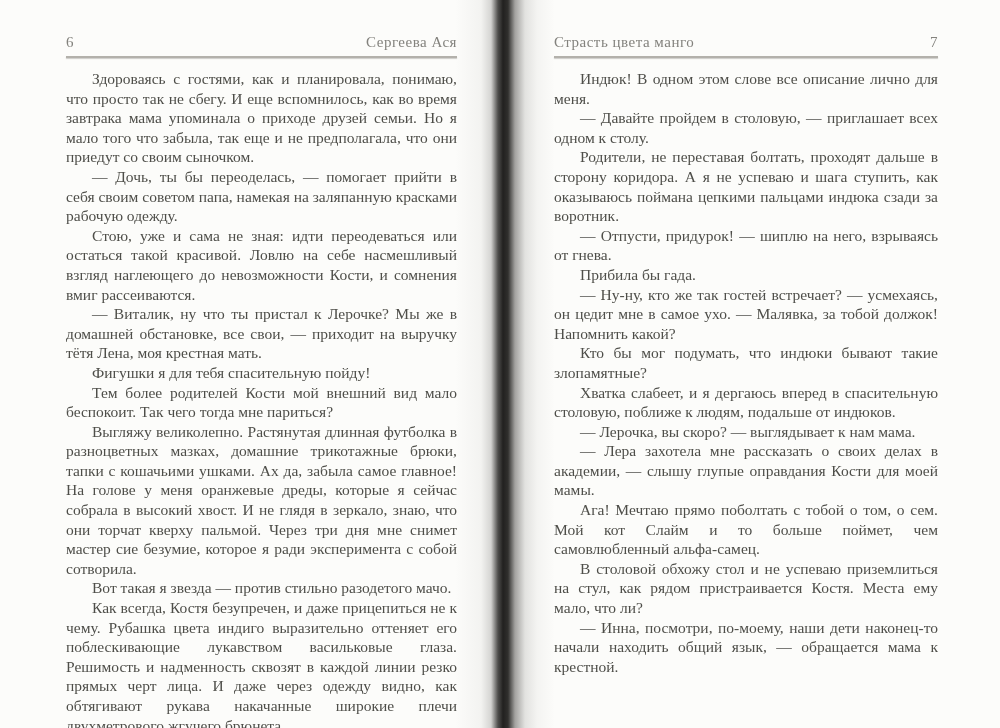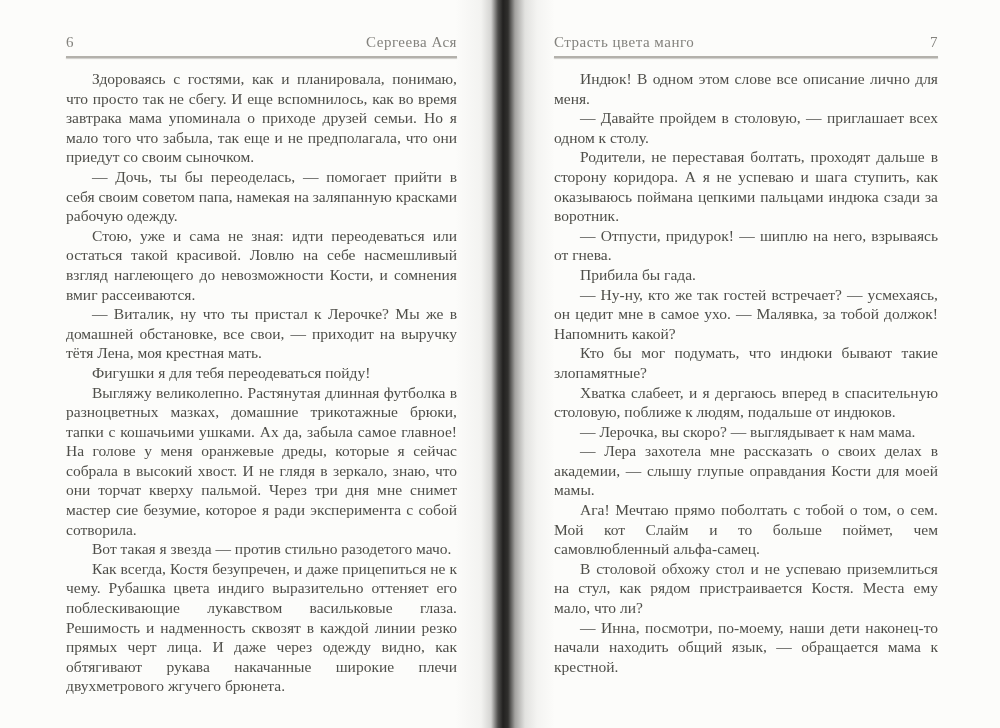--- a/index.html
+++ b/index.html
@@ -80,21 +80,22 @@
     <header class="pagehead">
       <span>6</span>
       <span>Сергеева Ася</span>
     </header>
     <div class="rule"></div>
     <div class="pagebody">
       <p>Здороваясь с гостями, как и планировала, понимаю, что просто так не сбегу. И еще вспомнилось, как во время завтрака мама упоминала о приходе друзей семьи. Но я мало того что забыла, так еще и не предполагала, что они приедут со своим сыночком.</p>
       <p>— Дочь, ты бы переоделась, — помогает прийти в себя своим советом папа, намекая на заляпанную красками рабочую одежду.</p>
       <p>Стою, уже и сама не зная: идти переодеваться или остаться такой красивой. Ловлю на себе насмешливый взгляд наглеющего до невозможности Кости, и сомнения вмиг рассеиваются.</p>
       <p>— Виталик, ну что ты пристал к Лерочке? Мы же в домашней обстановке, все свои, — приходит на выручку тётя Лена, моя крестная мать.</p>
-      <p>Фигушки я для тебя переодеваться пойду!</p>
+      <p>Фигушки я для тебя спасительную пойду!</p>
+      <p>Тем более родителей Кости мой внешний вид мало беспокоит. Так чего тогда мне париться?</p>
       <p>Выгляжу великолепно. Растянутая длинная футболка в разноцветных мазках, домашние трикотажные брюки, тапки с кошачьими ушками. Ах да, забыла самое главное! На голове у меня оранжевые дреды, которые я сейчас собрала в высокий хвост. И не глядя в зеркало, знаю, что они торчат кверху пальмой. Через три дня мне снимет мастер сие безумие, которое я ради эксперимента с собой сотворила.</p>
       <p>Вот такая я звезда — против стильно разодетого мачо.</p>
       <p>Как всегда, Костя безупречен, и даже прицепиться не к чему. Рубашка цвета индиго выразительно оттеняет его поблескивающие лукавством васильковые глаза. Решимость и надменность сквозят в каждой линии резко прямых черт лица. И даже через одежду видно, как обтягивают рукава накачанные широкие плечи двухметрового жгучего брюнета.</p>
     </div>
   </section>
 
   <div class="spine"></div>
 
   <section class="col col-right">
     <header class="pagehead">

